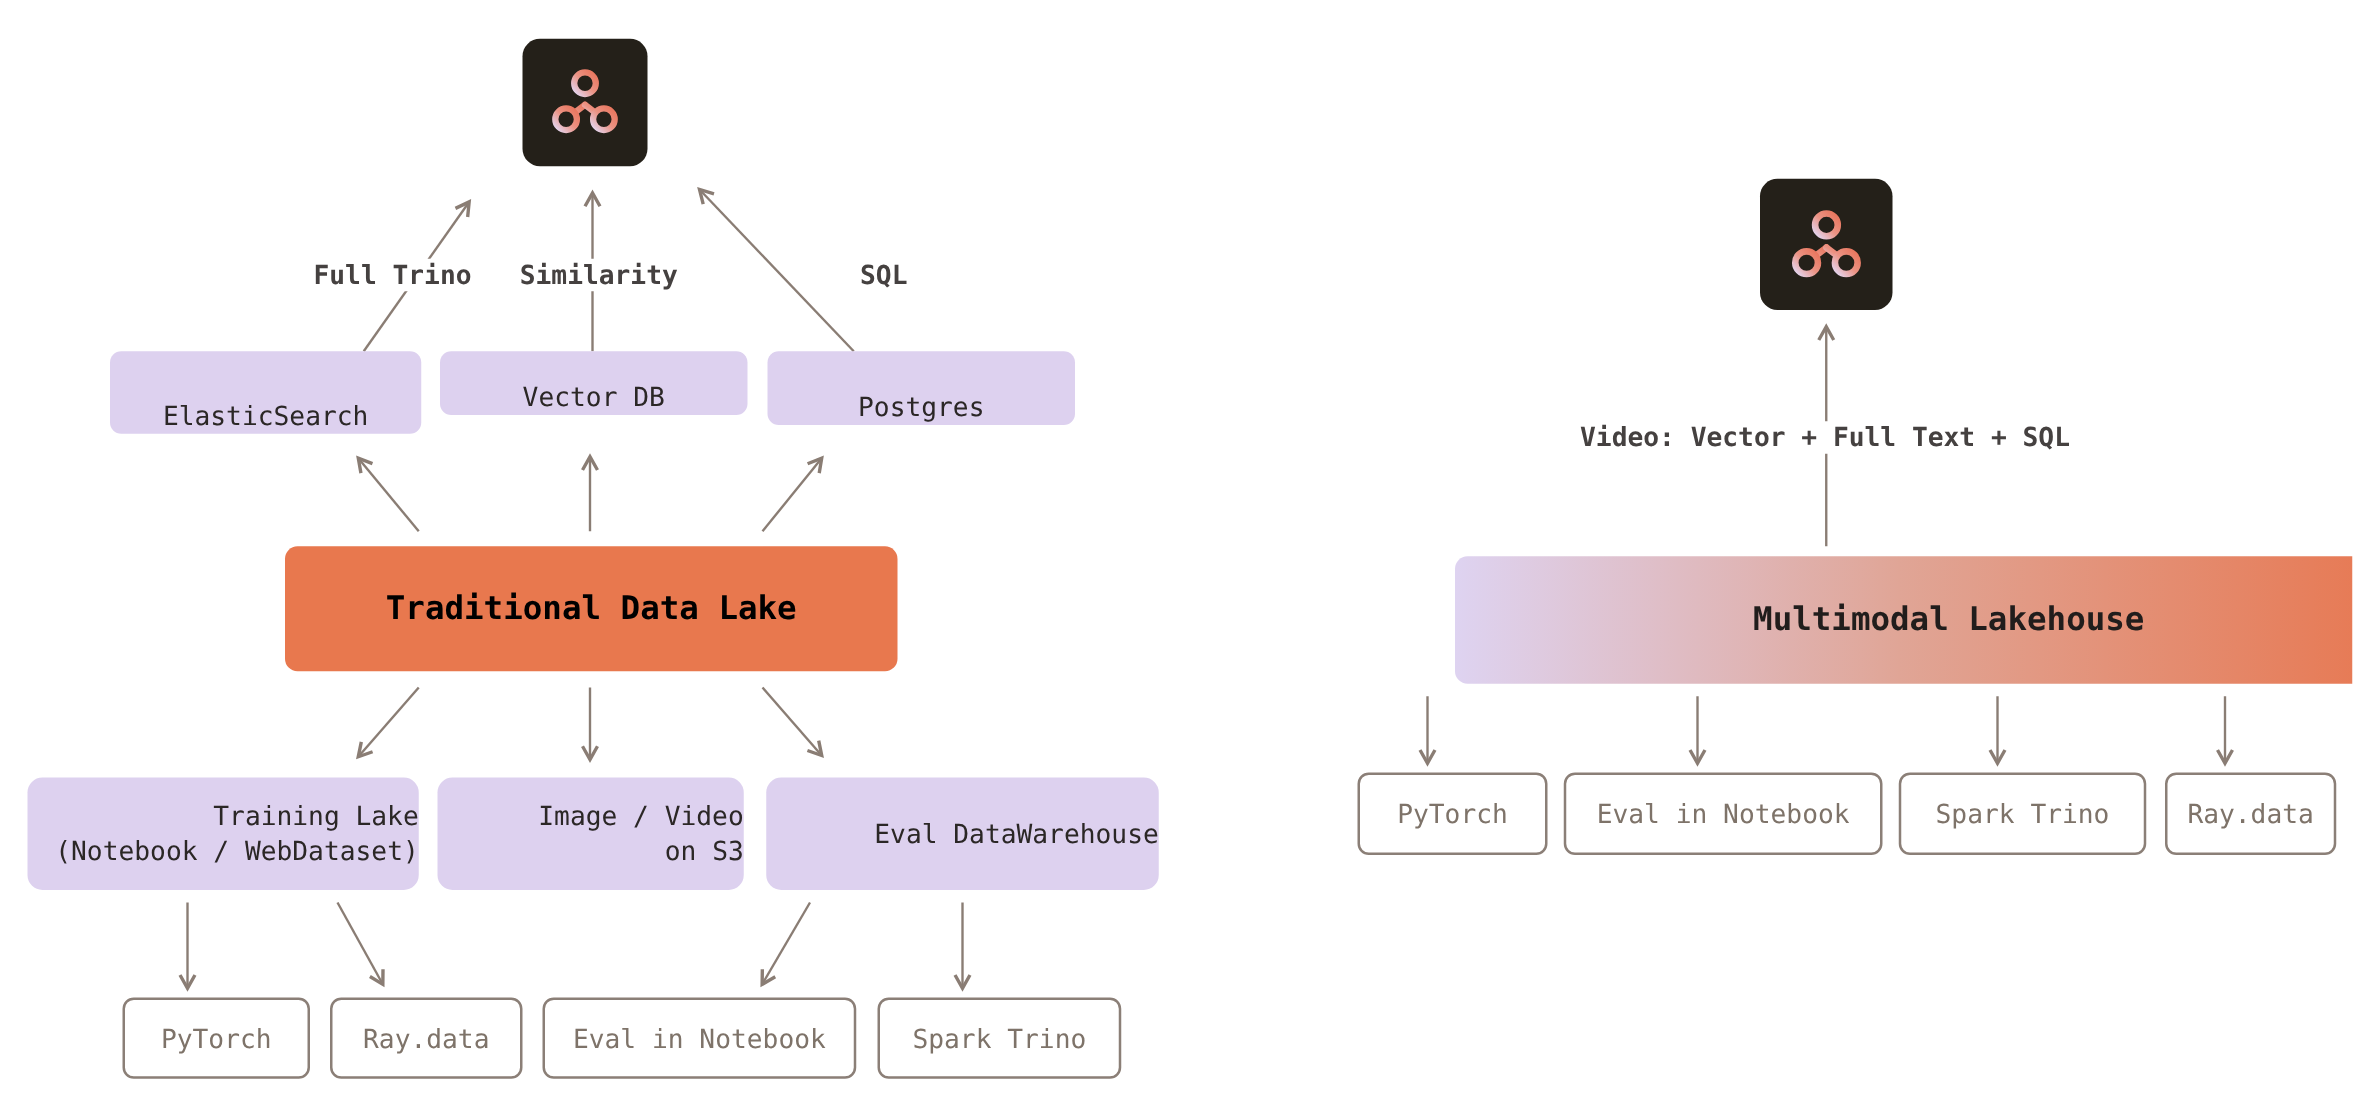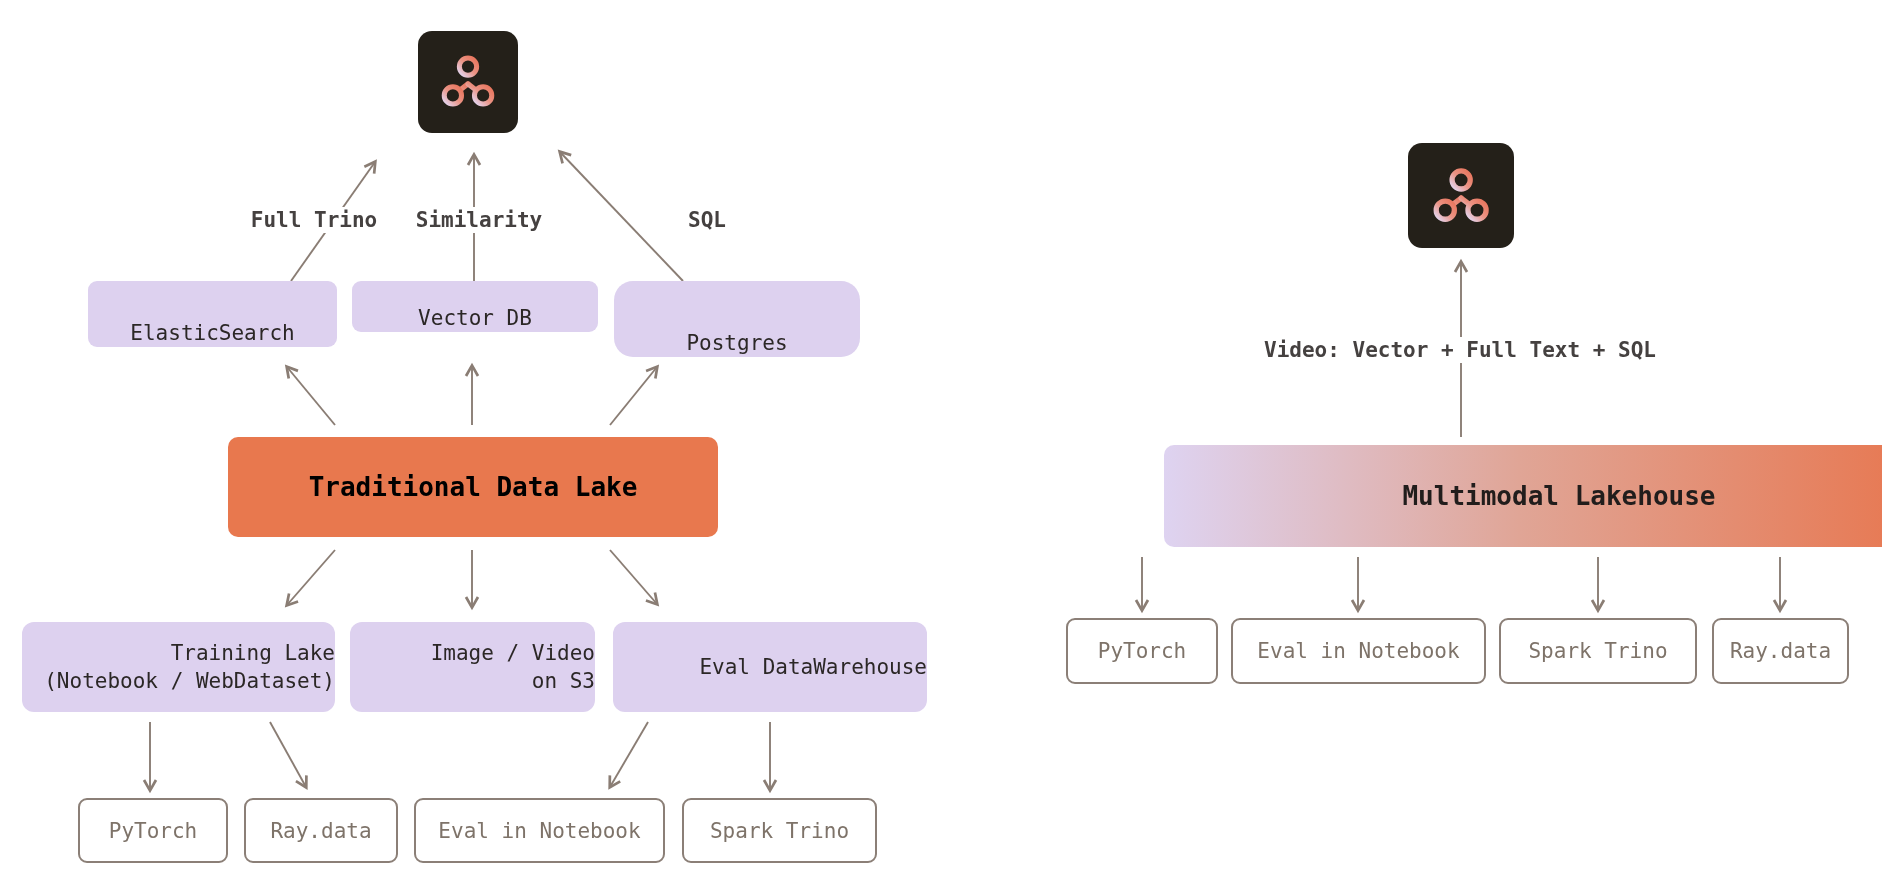--- a/index.html
+++ b/index.html
@@ -16,21 +16,21 @@
     background:#ddd1ef;border-radius:12px;color:#2b2726;font-size:21px;line-height:1.35;align-items:flex-end;
   }
   .box-hub{
     background:#e8784e;border-radius:10px;color:#000000;font-size:26px;font-weight:bold;
   }
   .box-hub-gradient{
     background:linear-gradient(90deg,#ded3f1 0%,#e0a596 45%,#e8734a 100%);
     border-radius:10px;color:#211d1c;font-size:26px;font-weight:bold;
   }
   .box-outline{
-    background:#ffffff;border:2px solid #8b7f77;border-radius:9px;color:#7e7369;font-size:21px;
+    background:#ffffff;border:2px solid #8b7f77;border-radius:9px;color:#7e7369;font-size:21px;margin-left:20px;
   }
   .qlabel{
     position:absolute;transform:translate(-50%,-50%);
     background:#ffffff;padding:1px 8px;
     color:#454140;font-size:21px;font-weight:bold;white-space:nowrap;
   }
   .logo-tile{position:absolute;background:#242019;border-radius:14px;display:flex;align-items:center;justify-content:center;}
   .logo-tile svg{width:72%;height:72%;}
   .store-line2:empty{display:none;}
 </style>
@@ -94,21 +94,21 @@
   <div class="qlabel" style="left:314px;top:220px;">Full Trino</div>
   <div class="qlabel" style="left:479px;top:220px;">Similarity</div>
   <div class="qlabel" style="left:707px;top:220px;">SQL</div>
 
   <div class="node box-purple" style="left:88px;top:281px;width:249px;height:66px;border-radius:9px;">
     <span>ElasticSearch</span>
   </div>
   <div class="node box-purple" style="left:352px;top:281px;width:246px;height:51px;border-radius:9px;">
     <span>Vector DB</span>
   </div>
-  <div class="node box-purple" style="left:614px;top:281px;width:246px;height:76px;border-radius:19px;">
+  <div class="node box-purple" style="left:614px;top:281px;width:246px;height:59px;border-radius:9px;">
     <span>Postgres</span>
   </div>
 
   <div class="node box-hub" style="left:228px;top:437px;width:490px;height:100px;">
     <span>Traditional Data Lake</span>
   </div>
 
   <div class="node box-purple" style="left:22px;top:622px;width:313px;height:90px;flex-direction:column;">
     <span>Training Lake</span>
     <span class="store-line2">(Notebook / WebDataset)</span>

